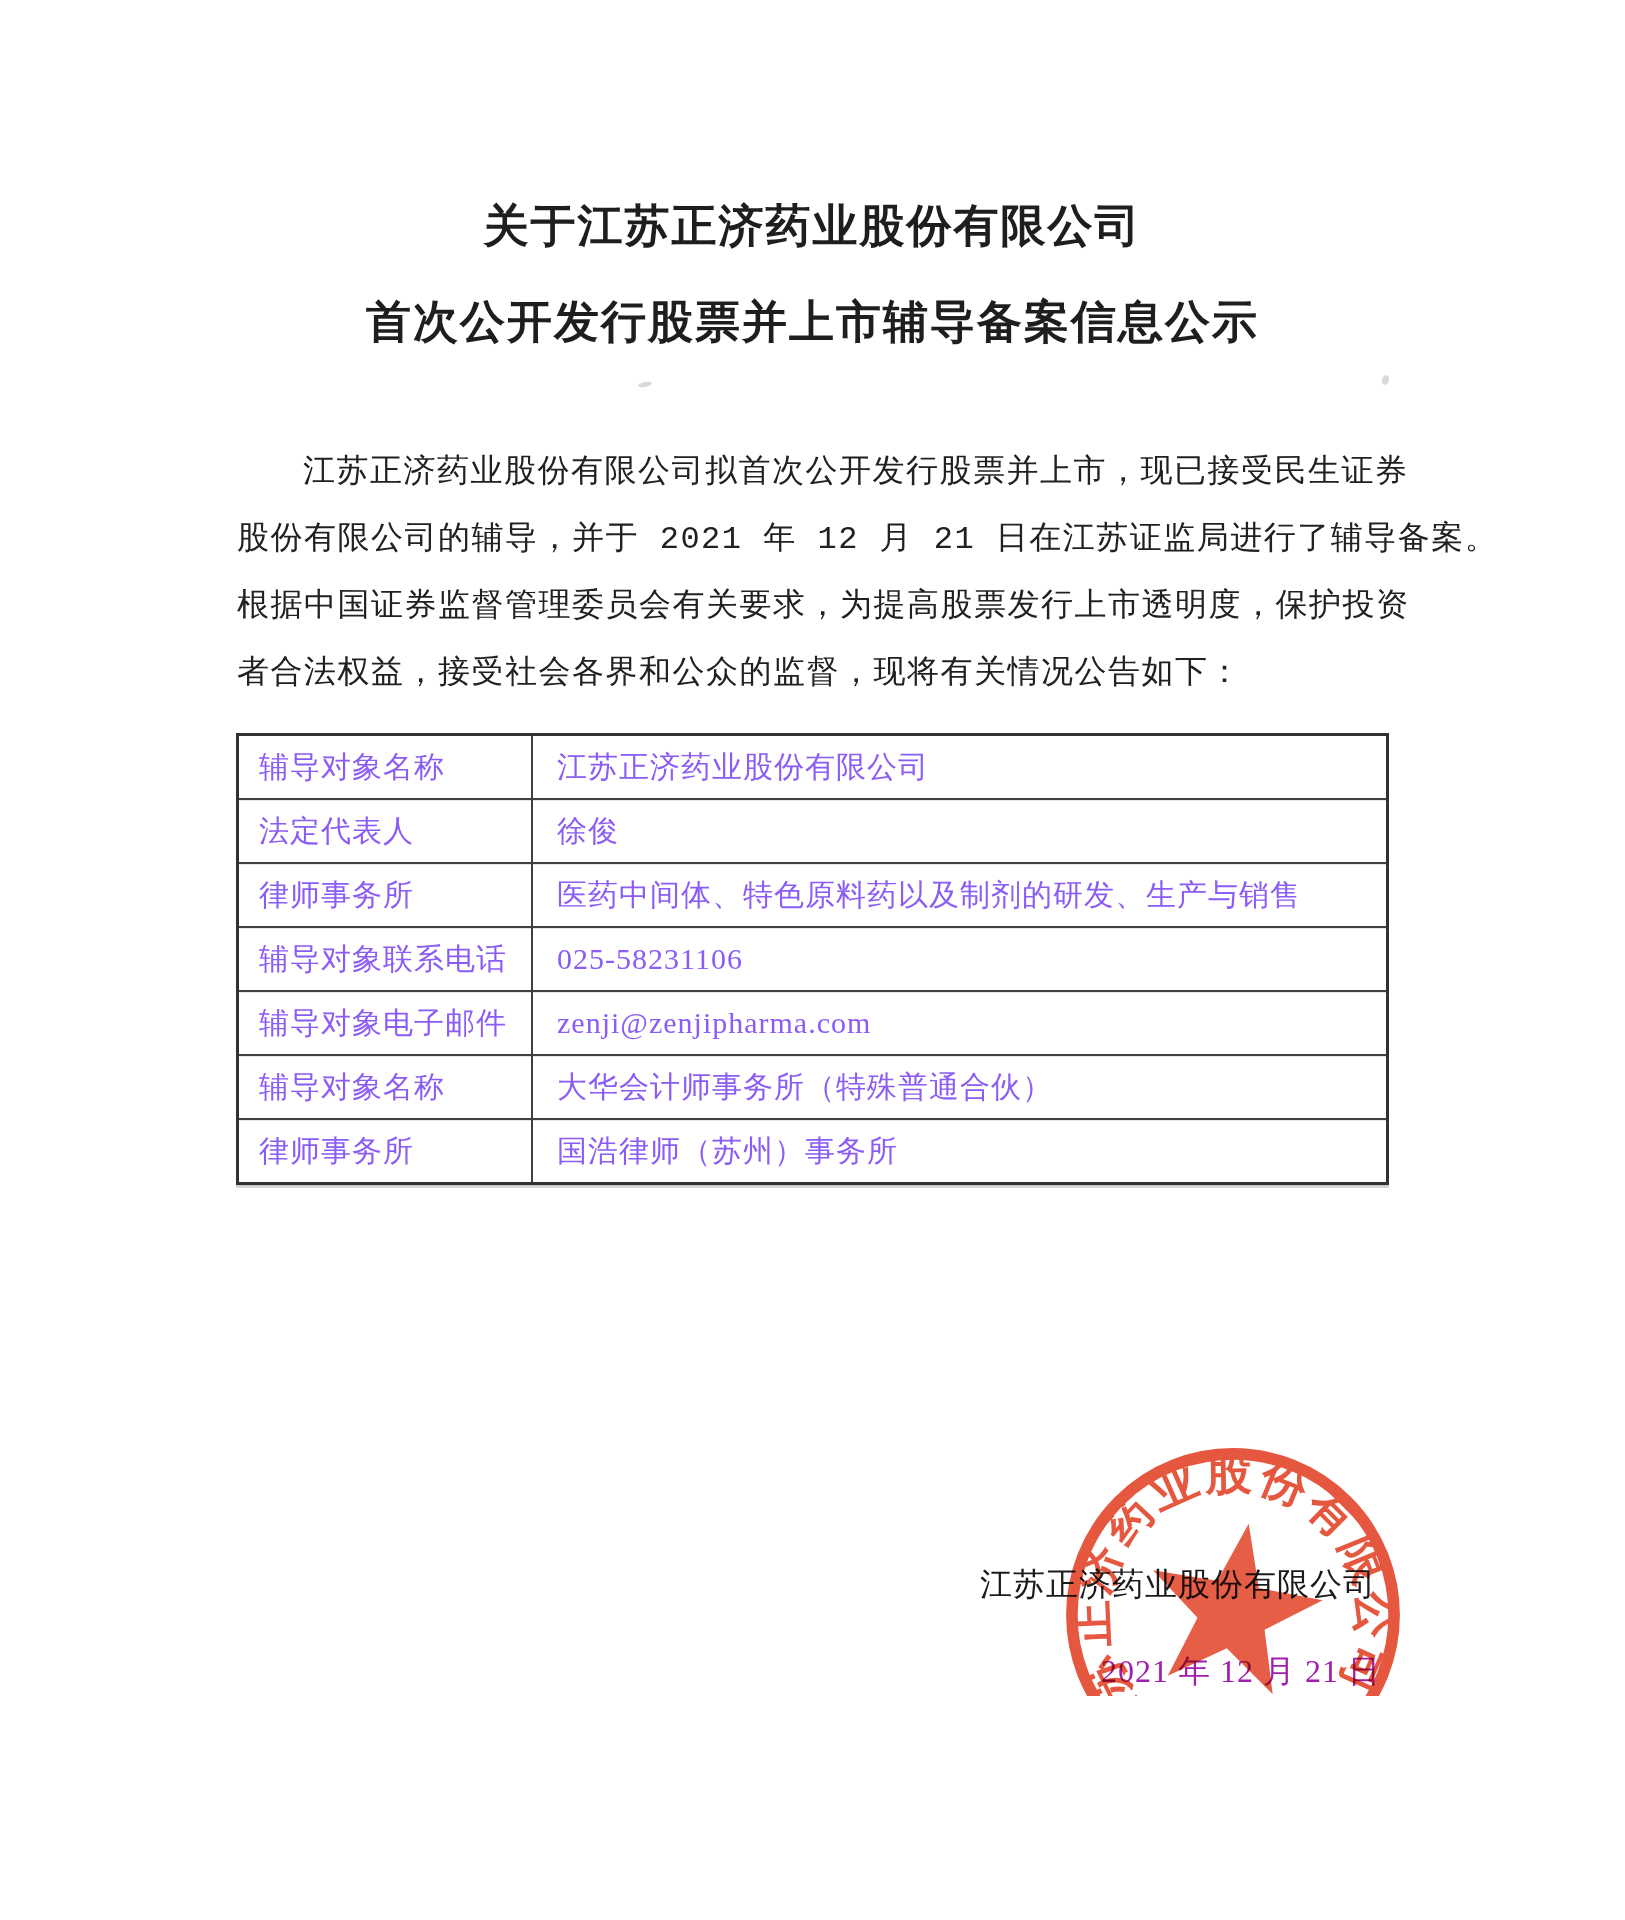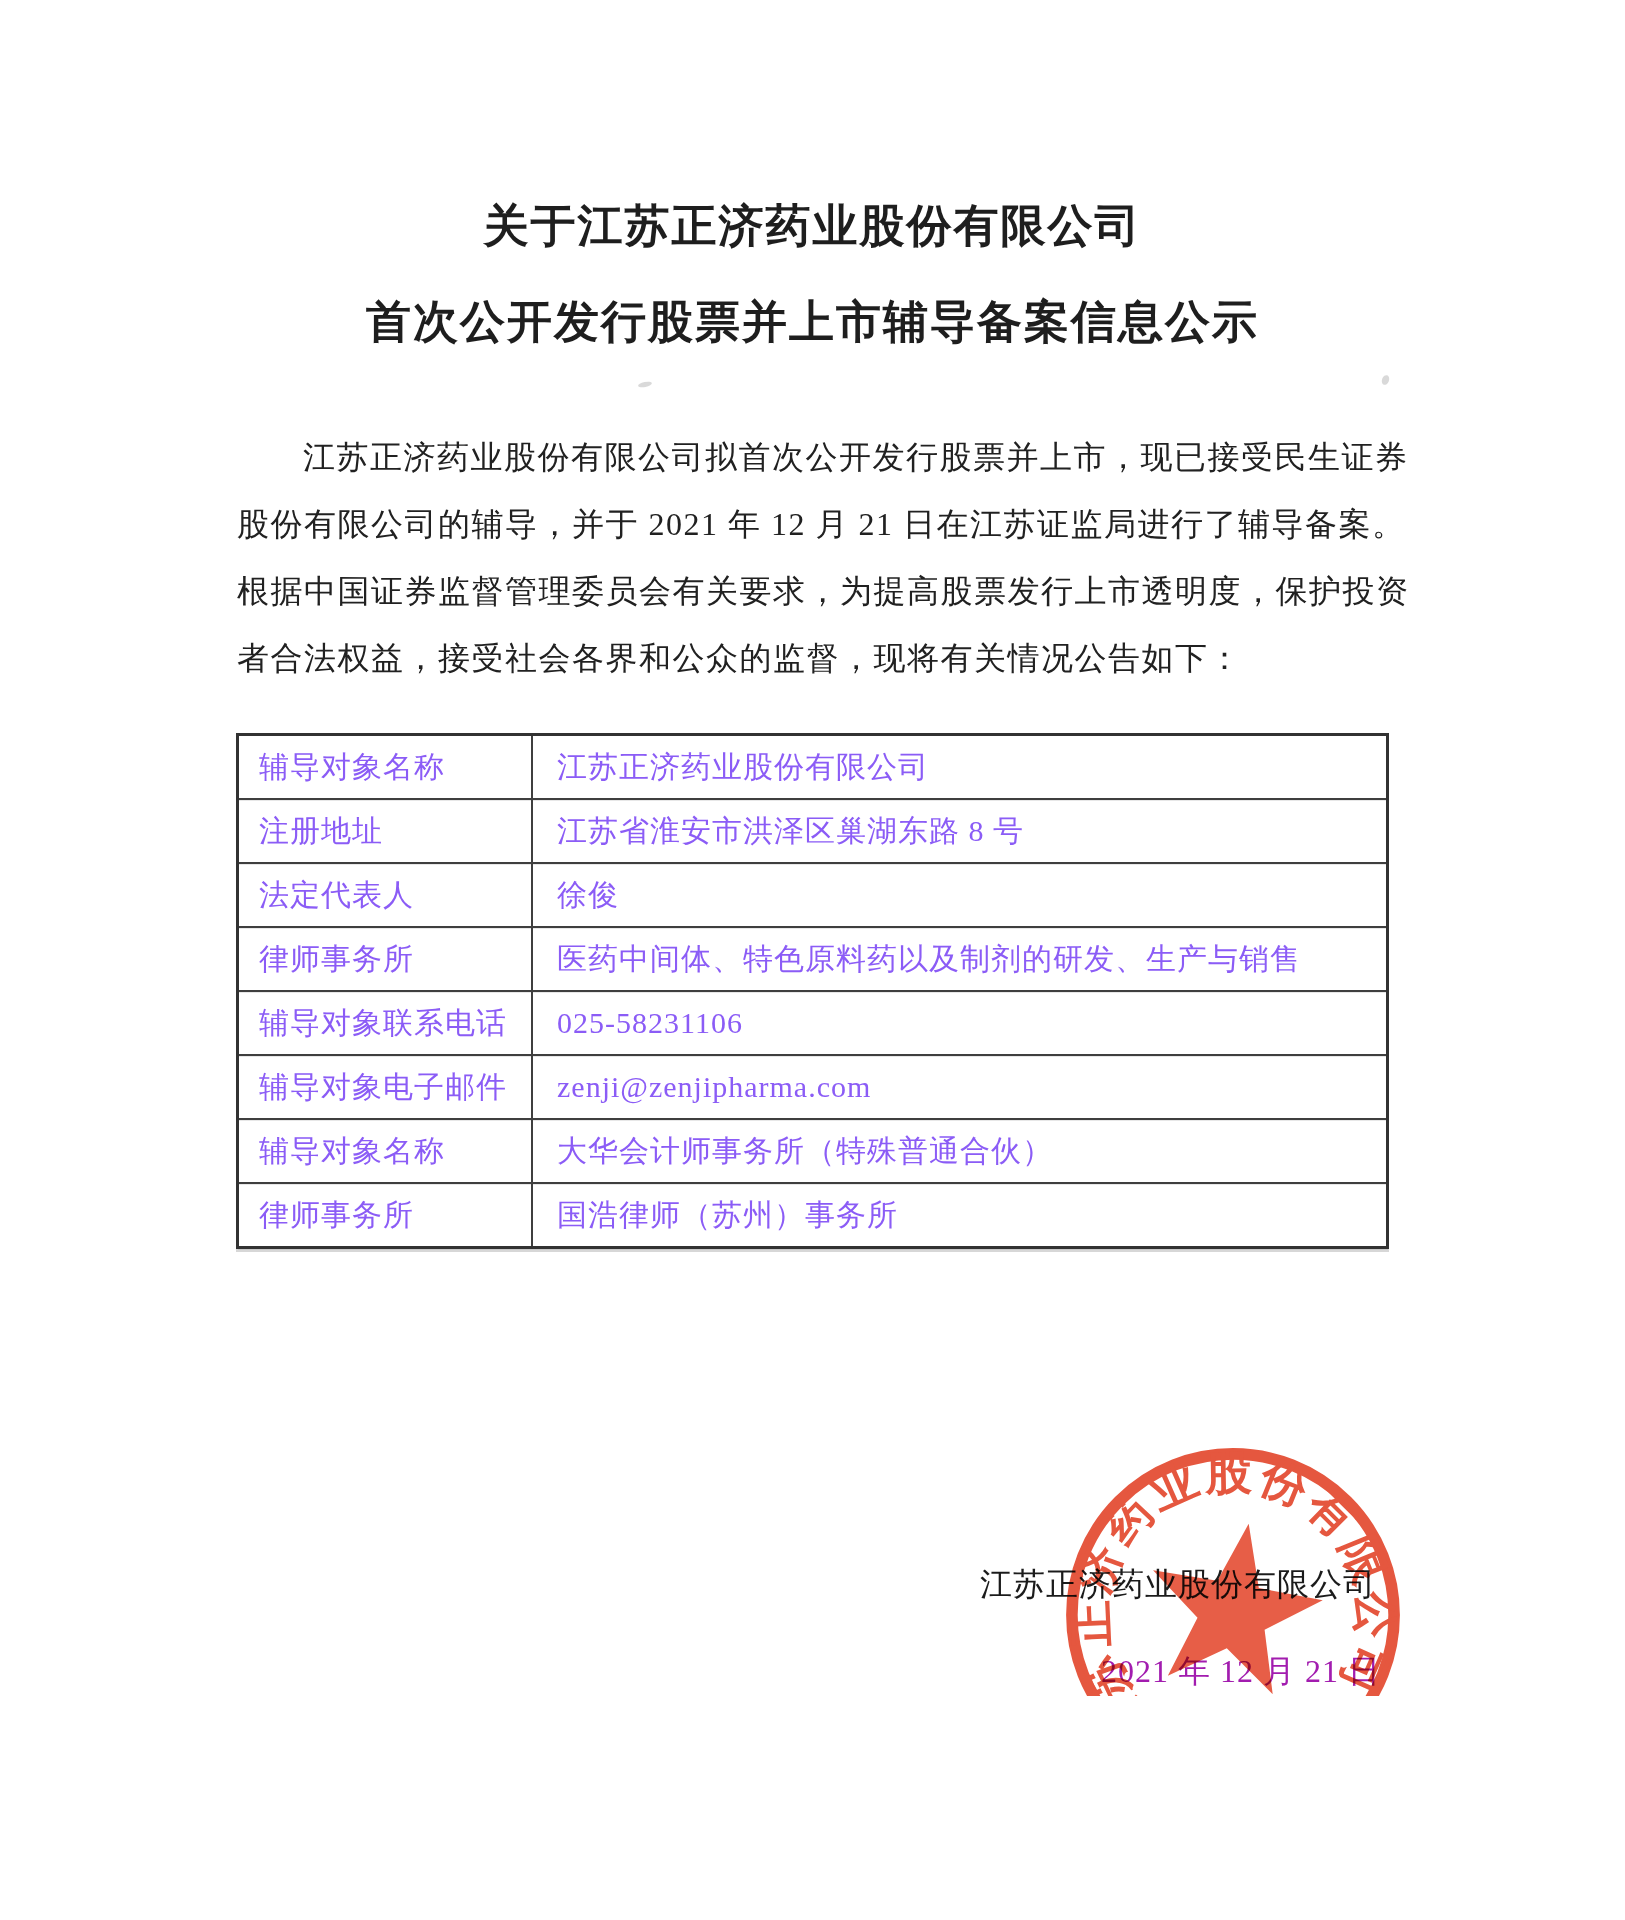--- a/index.html
+++ b/index.html
@@ -25,22 +25,23 @@
     font-weight: bold;
     letter-spacing: 2px;
     color: #1e1e1e;
   }
   .title-line.l1 { top: 196px; }
   .title-line.l2 { top: 292px; }
 
   .para {
     position: absolute;
     left: 237px;
-    top: 424px;
+    top: 439px;
     width: 1175px;
+    font-family: Liberation Mono, monospace;
   }
   .para-line {
     height: 67px;
     line-height: 67px;
     font-size: 32px;
     letter-spacing: 1.5px;
     white-space: nowrap;
     color: #212121;
   }
   .para-line.indent { text-indent: 66px; }
@@ -136,24 +137,20 @@
     <div class="para-line">者合法权益，接受社会各界和公众的监督，现将有关情况公告如下：</div>
   </div>
 
   <table class="info">
     <tbody>
       <tr>
         <td class="label">辅导对象名称</td>
         <td class="value">江苏正济药业股份有限公司</td>
       </tr>
       <tr>
-        <td class="label">注册地址</td>
-        <td class="value">江苏省淮安市洪泽区巢湖东路 8 号</td>
-      </tr>
-      <tr>
         <td class="label">法定代表人</td>
         <td class="value">徐俊</td>
       </tr>
       <tr>
         <td class="label">律师事务所</td>
         <td class="value">医药中间体、特色原料药以及制剂的研发、生产与销售</td>
       </tr>
       <tr>
         <td class="label">辅导对象联系电话</td>
         <td class="value">025-58231106</td>

